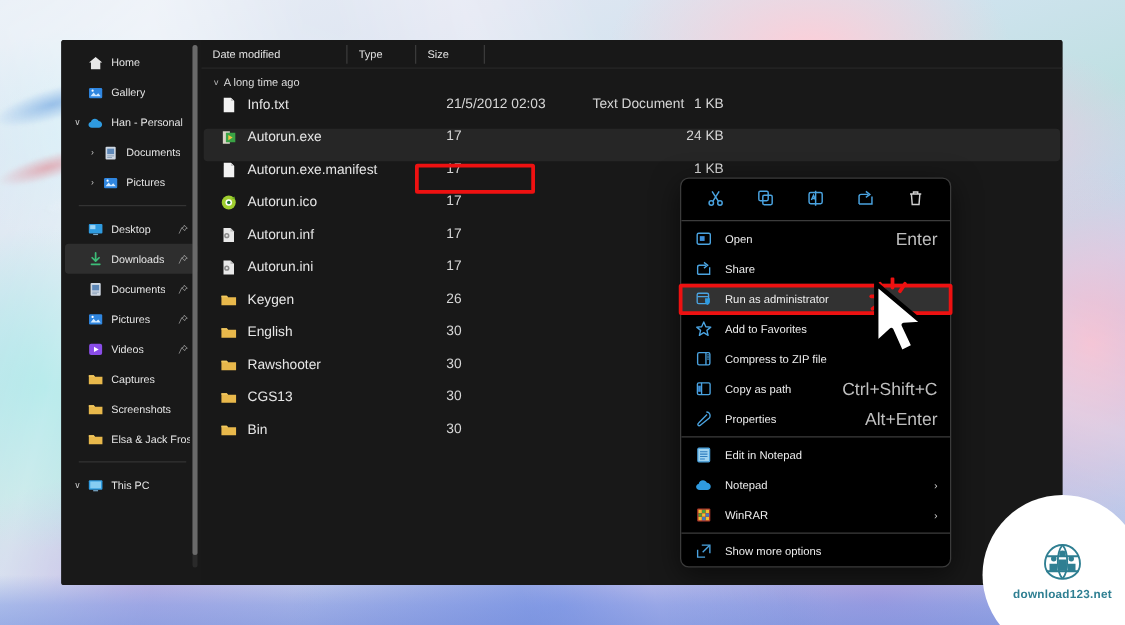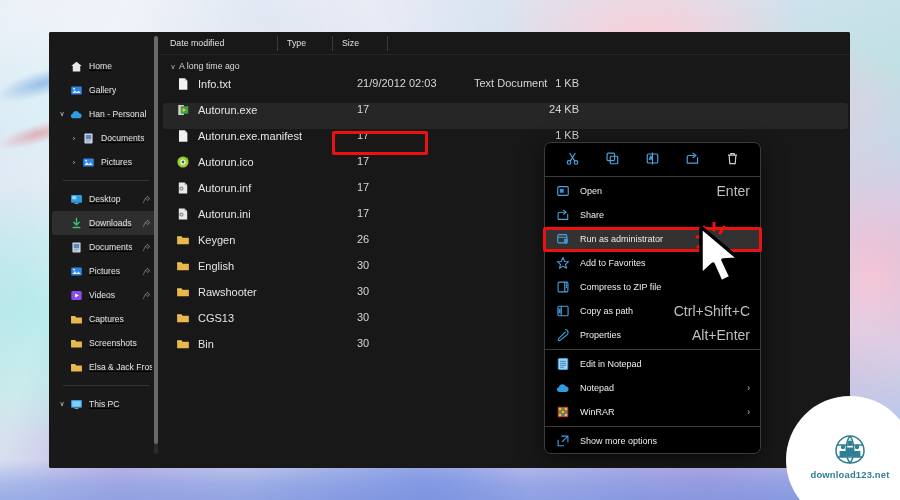--- a/index.html
+++ b/index.html
@@ -53,23 +53,22 @@
     border-radius:2px;
     display:flex;
     overflow:hidden;
   }
 
   
   #sidebar{
     width:112px; flex:0 0 112px;
     background:#191919;
     position:relative;
-    padding-top:22px;
+    padding-top:6px;
     overflow:hidden;
-    text-decoration:underline;
   }
   .nav-item{
     position:relative;
     height:24px;
     display:flex; align-items:center;
     padding-left:18px; padding-right:6px;
     color:#e4e4e4;
     font-size:8.6px;
     white-space:nowrap;
     border-radius:3px;
@@ -426,21 +425,21 @@
         <div class="file-row">
           <div class="fr-name">
             <span class="fr-ico">
               <svg width="14" height="14" viewBox="0 0 16 16">
                 <path d="M3.4 1.4 L10 1.4 L13 4.4 L13 14.6 L3.4 14.6 Z" fill="#f2f2f2"></path>
                 <path d="M10 1.4 L13 4.4 L10 4.4 Z" fill="#c4c4c4"></path>
               </svg>
             </span>
             <span>Info.txt</span>
           </div>
-          <div class="fr-date">21/9/2012 02:03</div>
+          <div class="fr-date">21/5/2012 02:03</div>
           <div class="fr-type">Text Document</div>
           <div class="fr-size">1 KB</div>
         </div>
         <div class="file-row hover">
           <div class="fr-name">
             <span class="fr-ico">
               <svg width="14" height="14" viewBox="0 0 16 16">
                 <path d="M2.6 2.2 L9 2.2 L9 13.8 L2.6 13.8 Z" fill="#d9d3c6"></path>
                 <path d="M5.4 3.6 L14 3.6 L14 12.4 L5.4 12.4 Z" fill="#3aa345"></path>
                 <path d="M7.6 5.6 L11.6 8 L7.6 10.4 Z" fill="#f5c243"></path>

